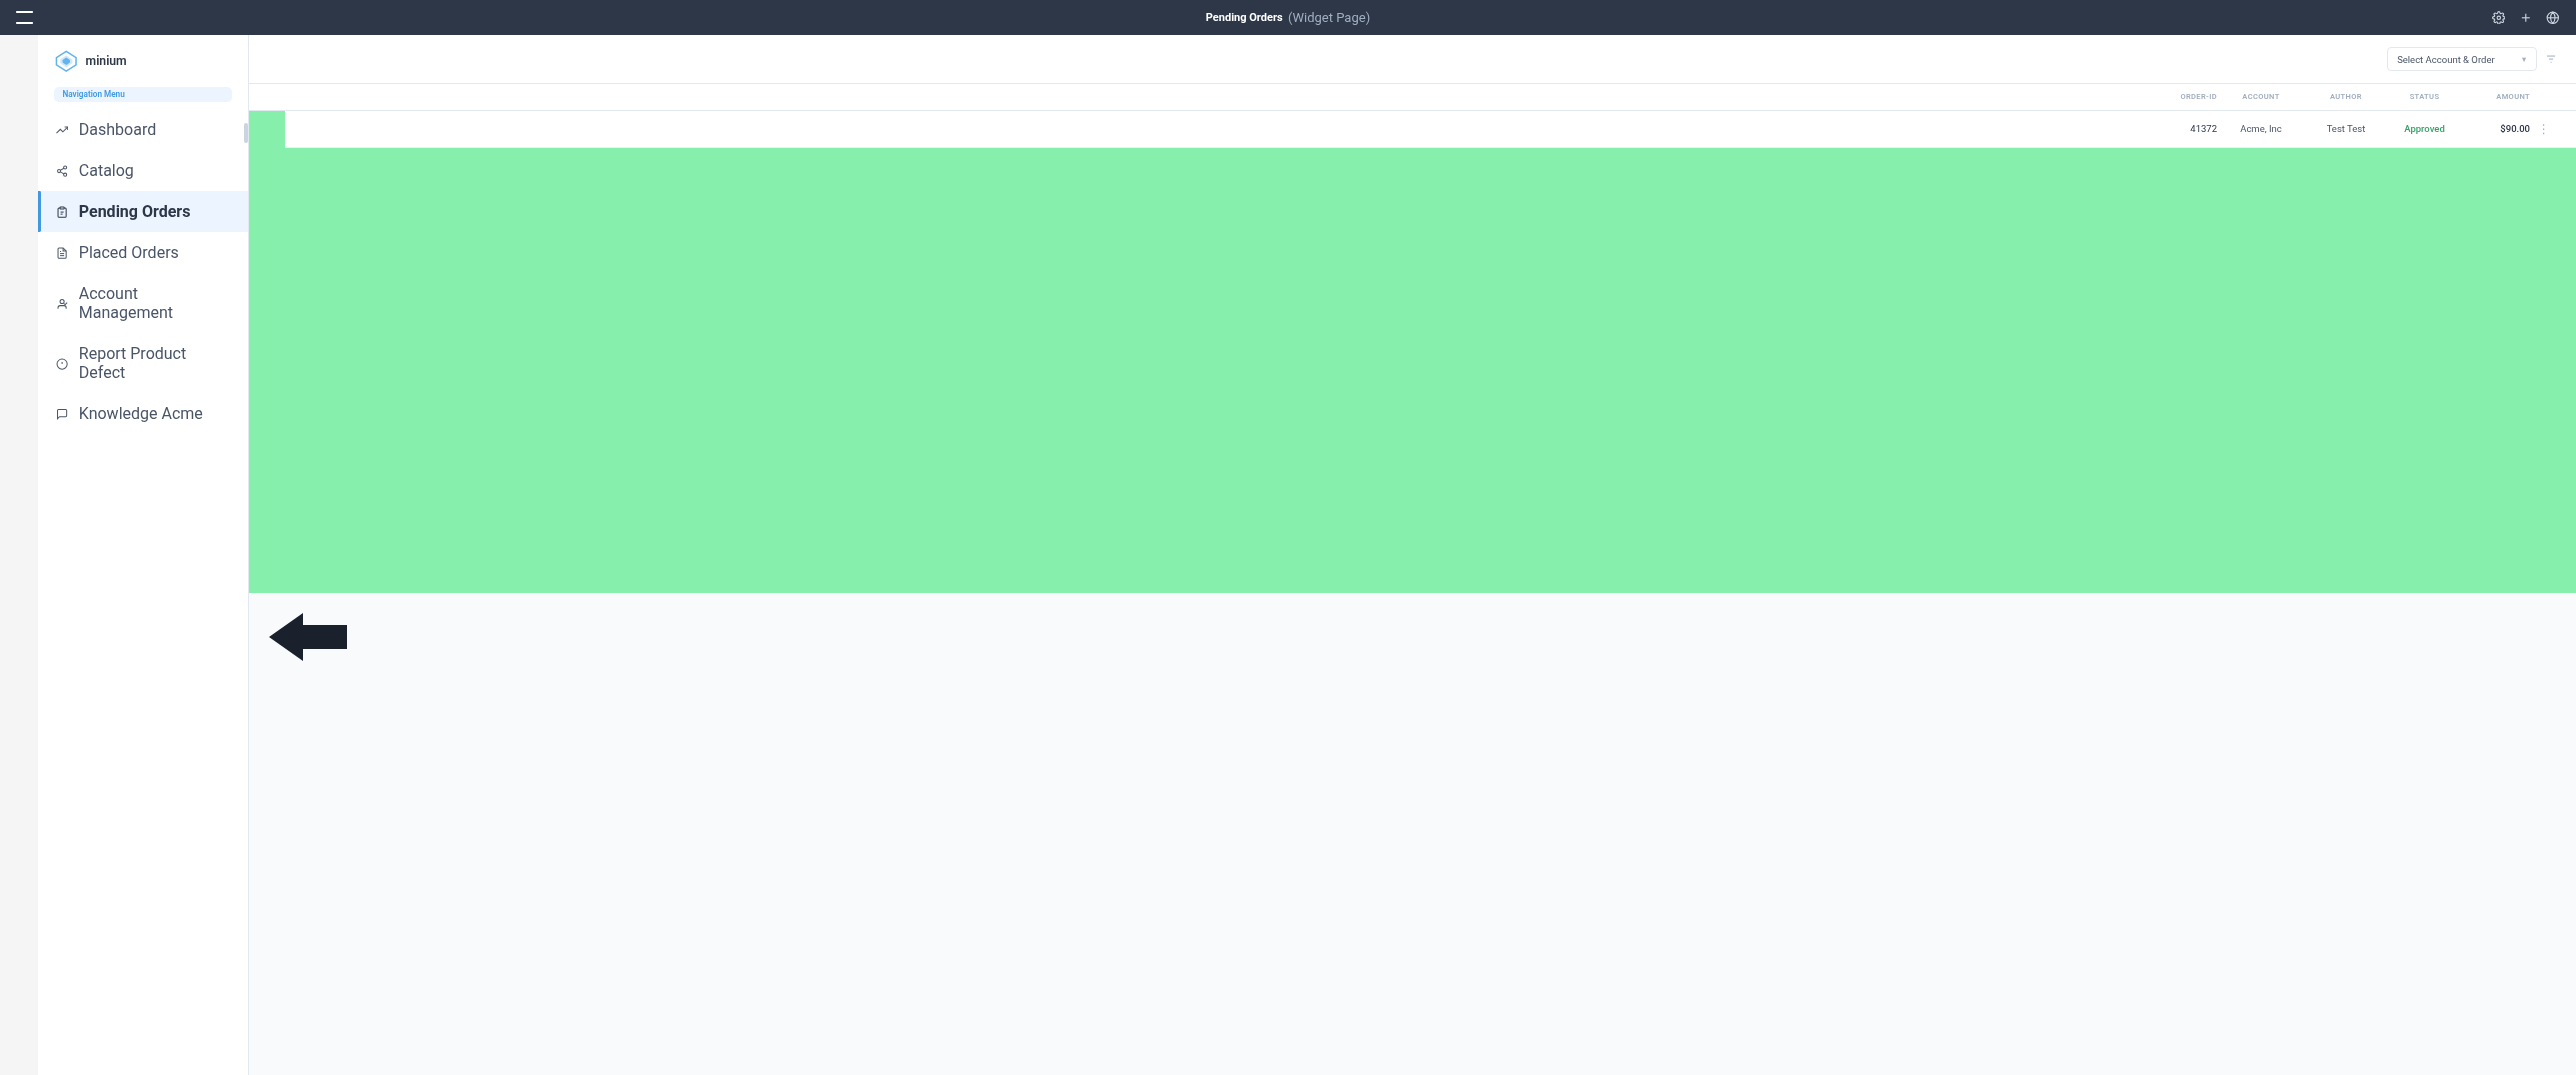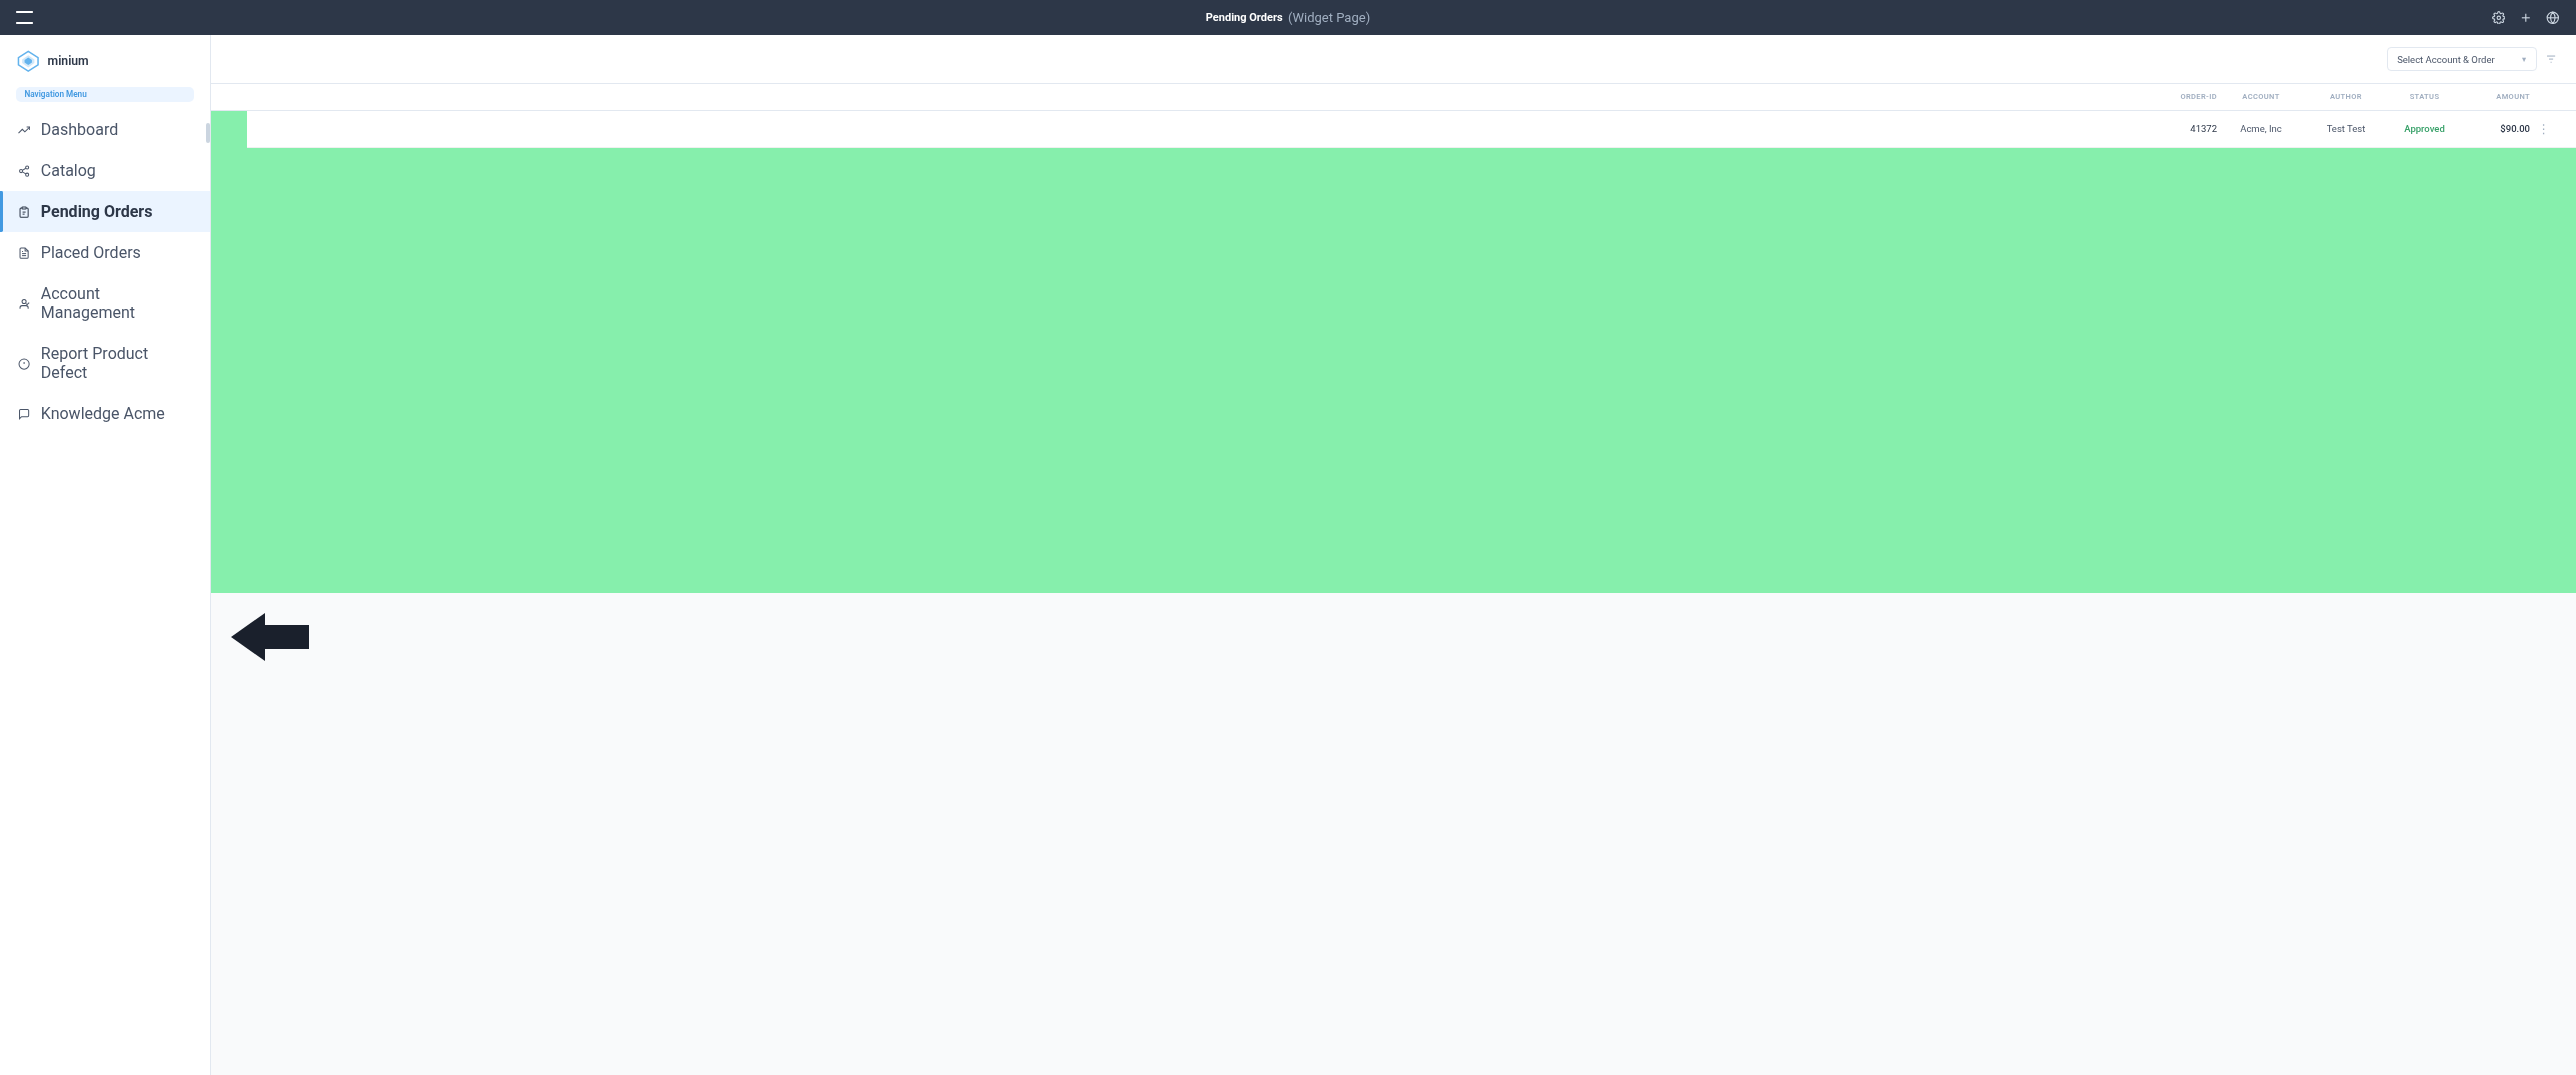--- a/index.html
+++ b/index.html
@@ -95,20 +95,21 @@
     
     .sidebar {
       width: 211px;
       background: #ffffff;
       border-right: 0.7px solid #e2e8f0;
       display: flex;
       flex-direction: column;
       flex-shrink: 0;
       overflow-y: auto;
       position: relative;
+      margin-left: 38px;
     }
 
     .sidebar-header {
       padding: 13.6px 16.3px 6.8px;
       display: flex;
       align-items: center;
       gap: 6.8px;
     }
 
     .logo-text {

